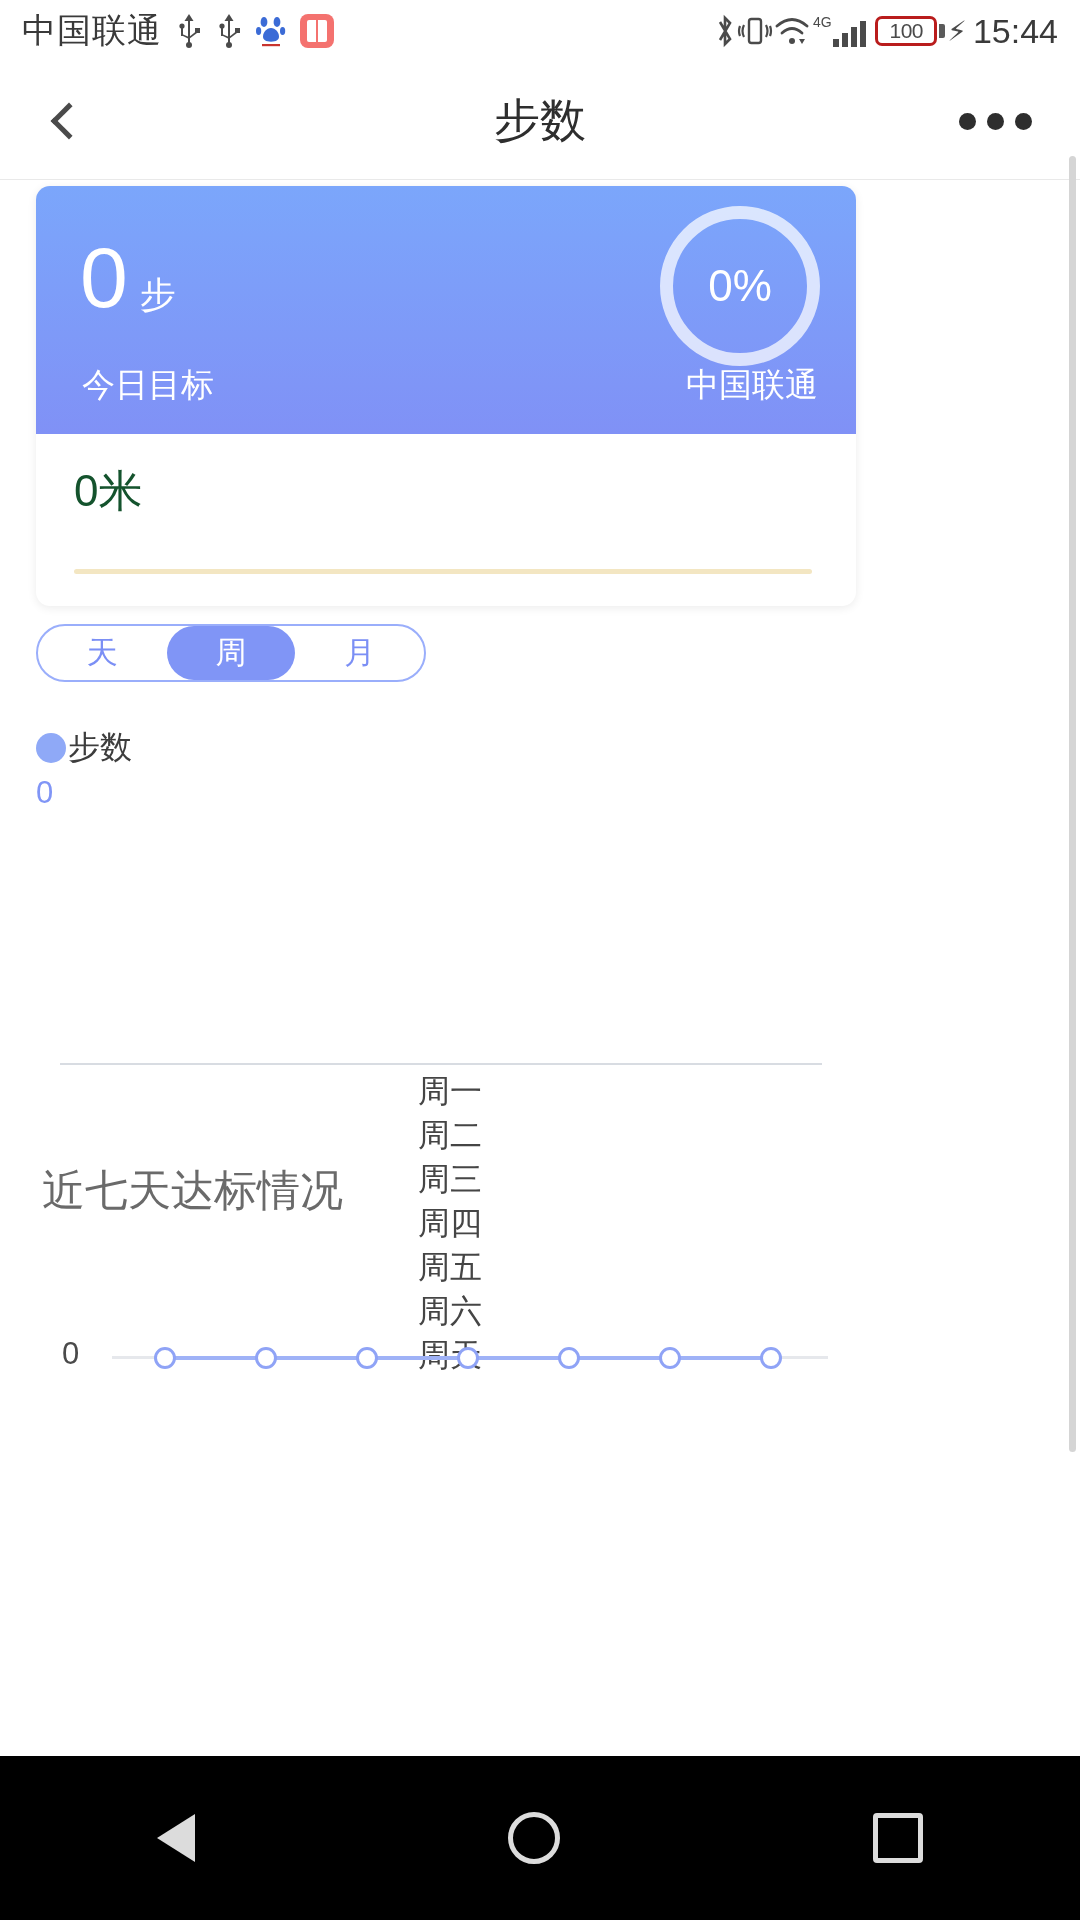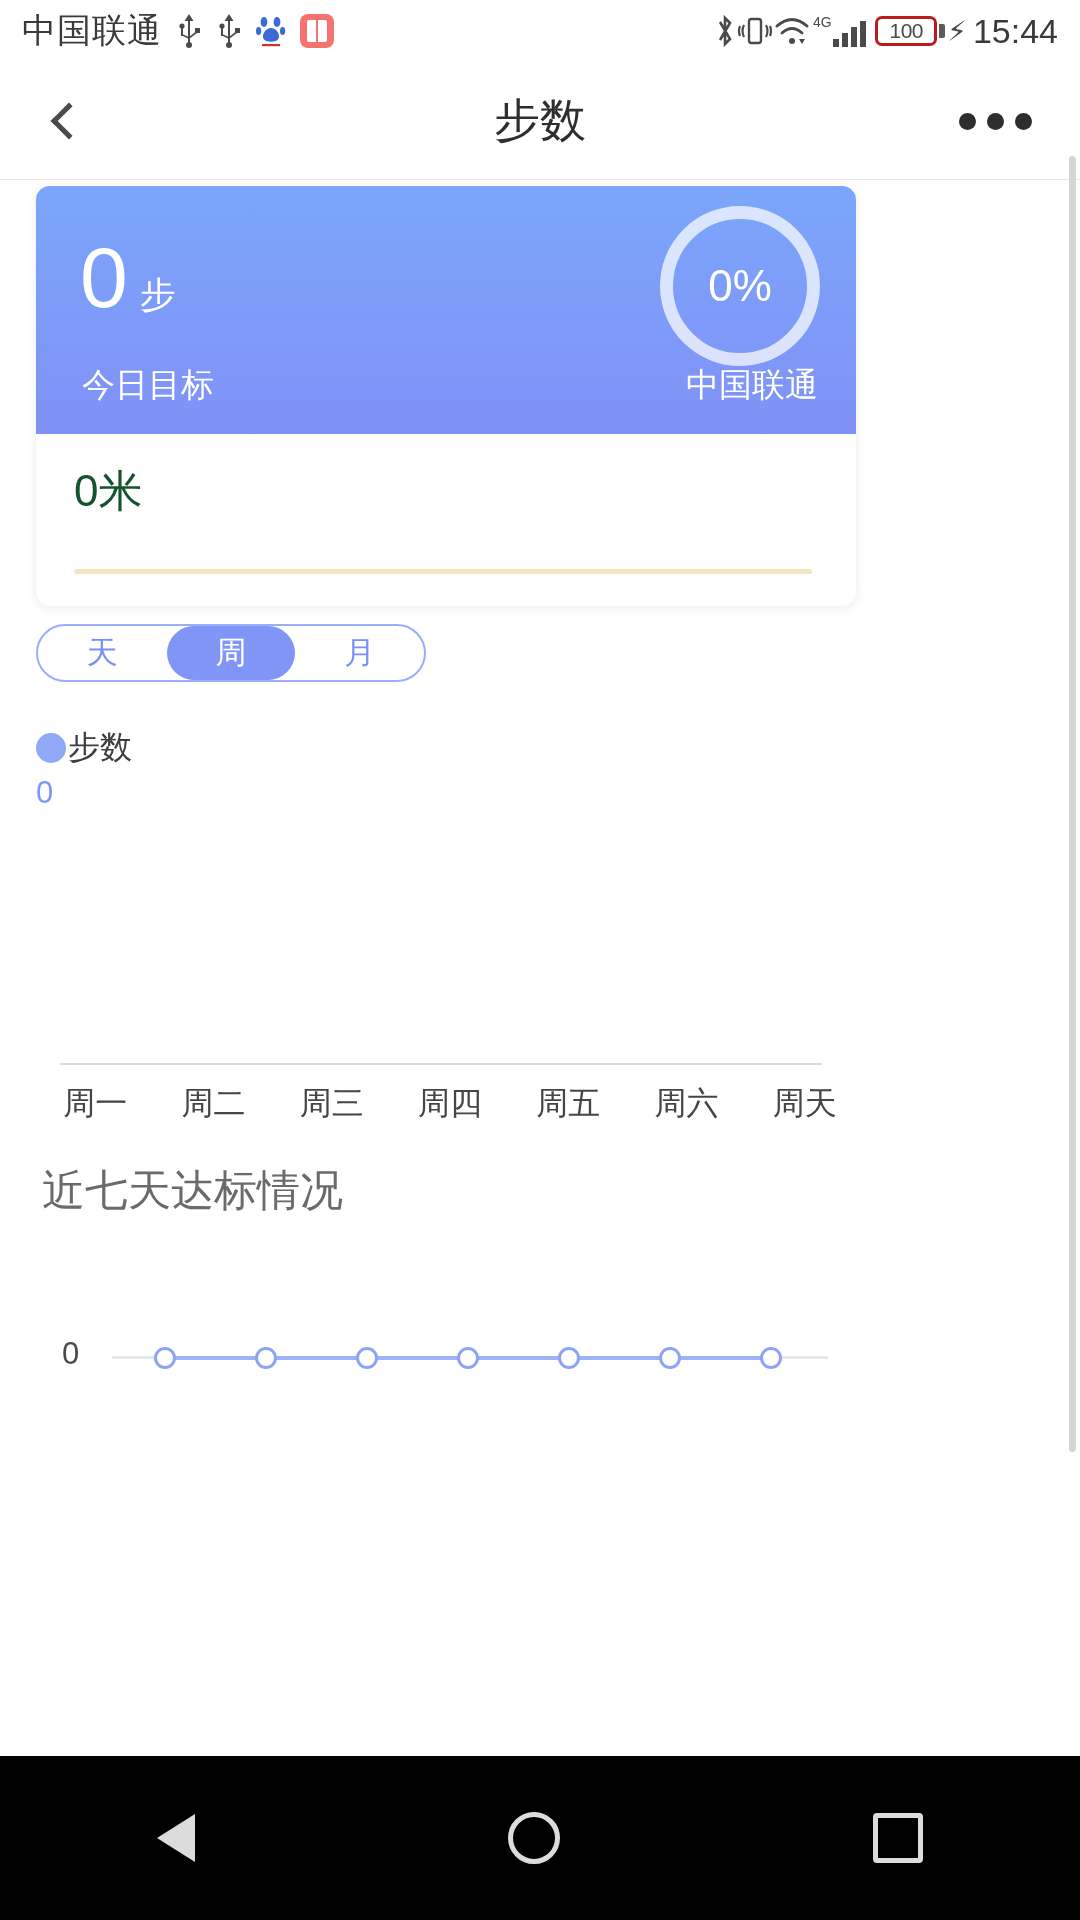--- a/index.html
+++ b/index.html
@@ -137,21 +137,21 @@
   }
   .chart-area {
     position:absolute; left:60px; top:830px; width:762px; height:232px;
   }
   .axis-line {
     position:absolute; left:60px; top:1063px; width:762px; height:2px;
     background:#d8dce2;
   }
   .weekdays {
     position:absolute; left:36px; top:1070px; width:828px; height:68px;
-    display:flex; align-items:center;
+    display:flex; align-items:center;flex-direction:column;
   }
   .weekday {
     flex:1; text-align:center; font-size:32px; color:#454545;
   }
 
   
   .sec-title {
     position:absolute; left:42px; top:1162px;
     font-size:43px; color:#6a6a6a;
   }

